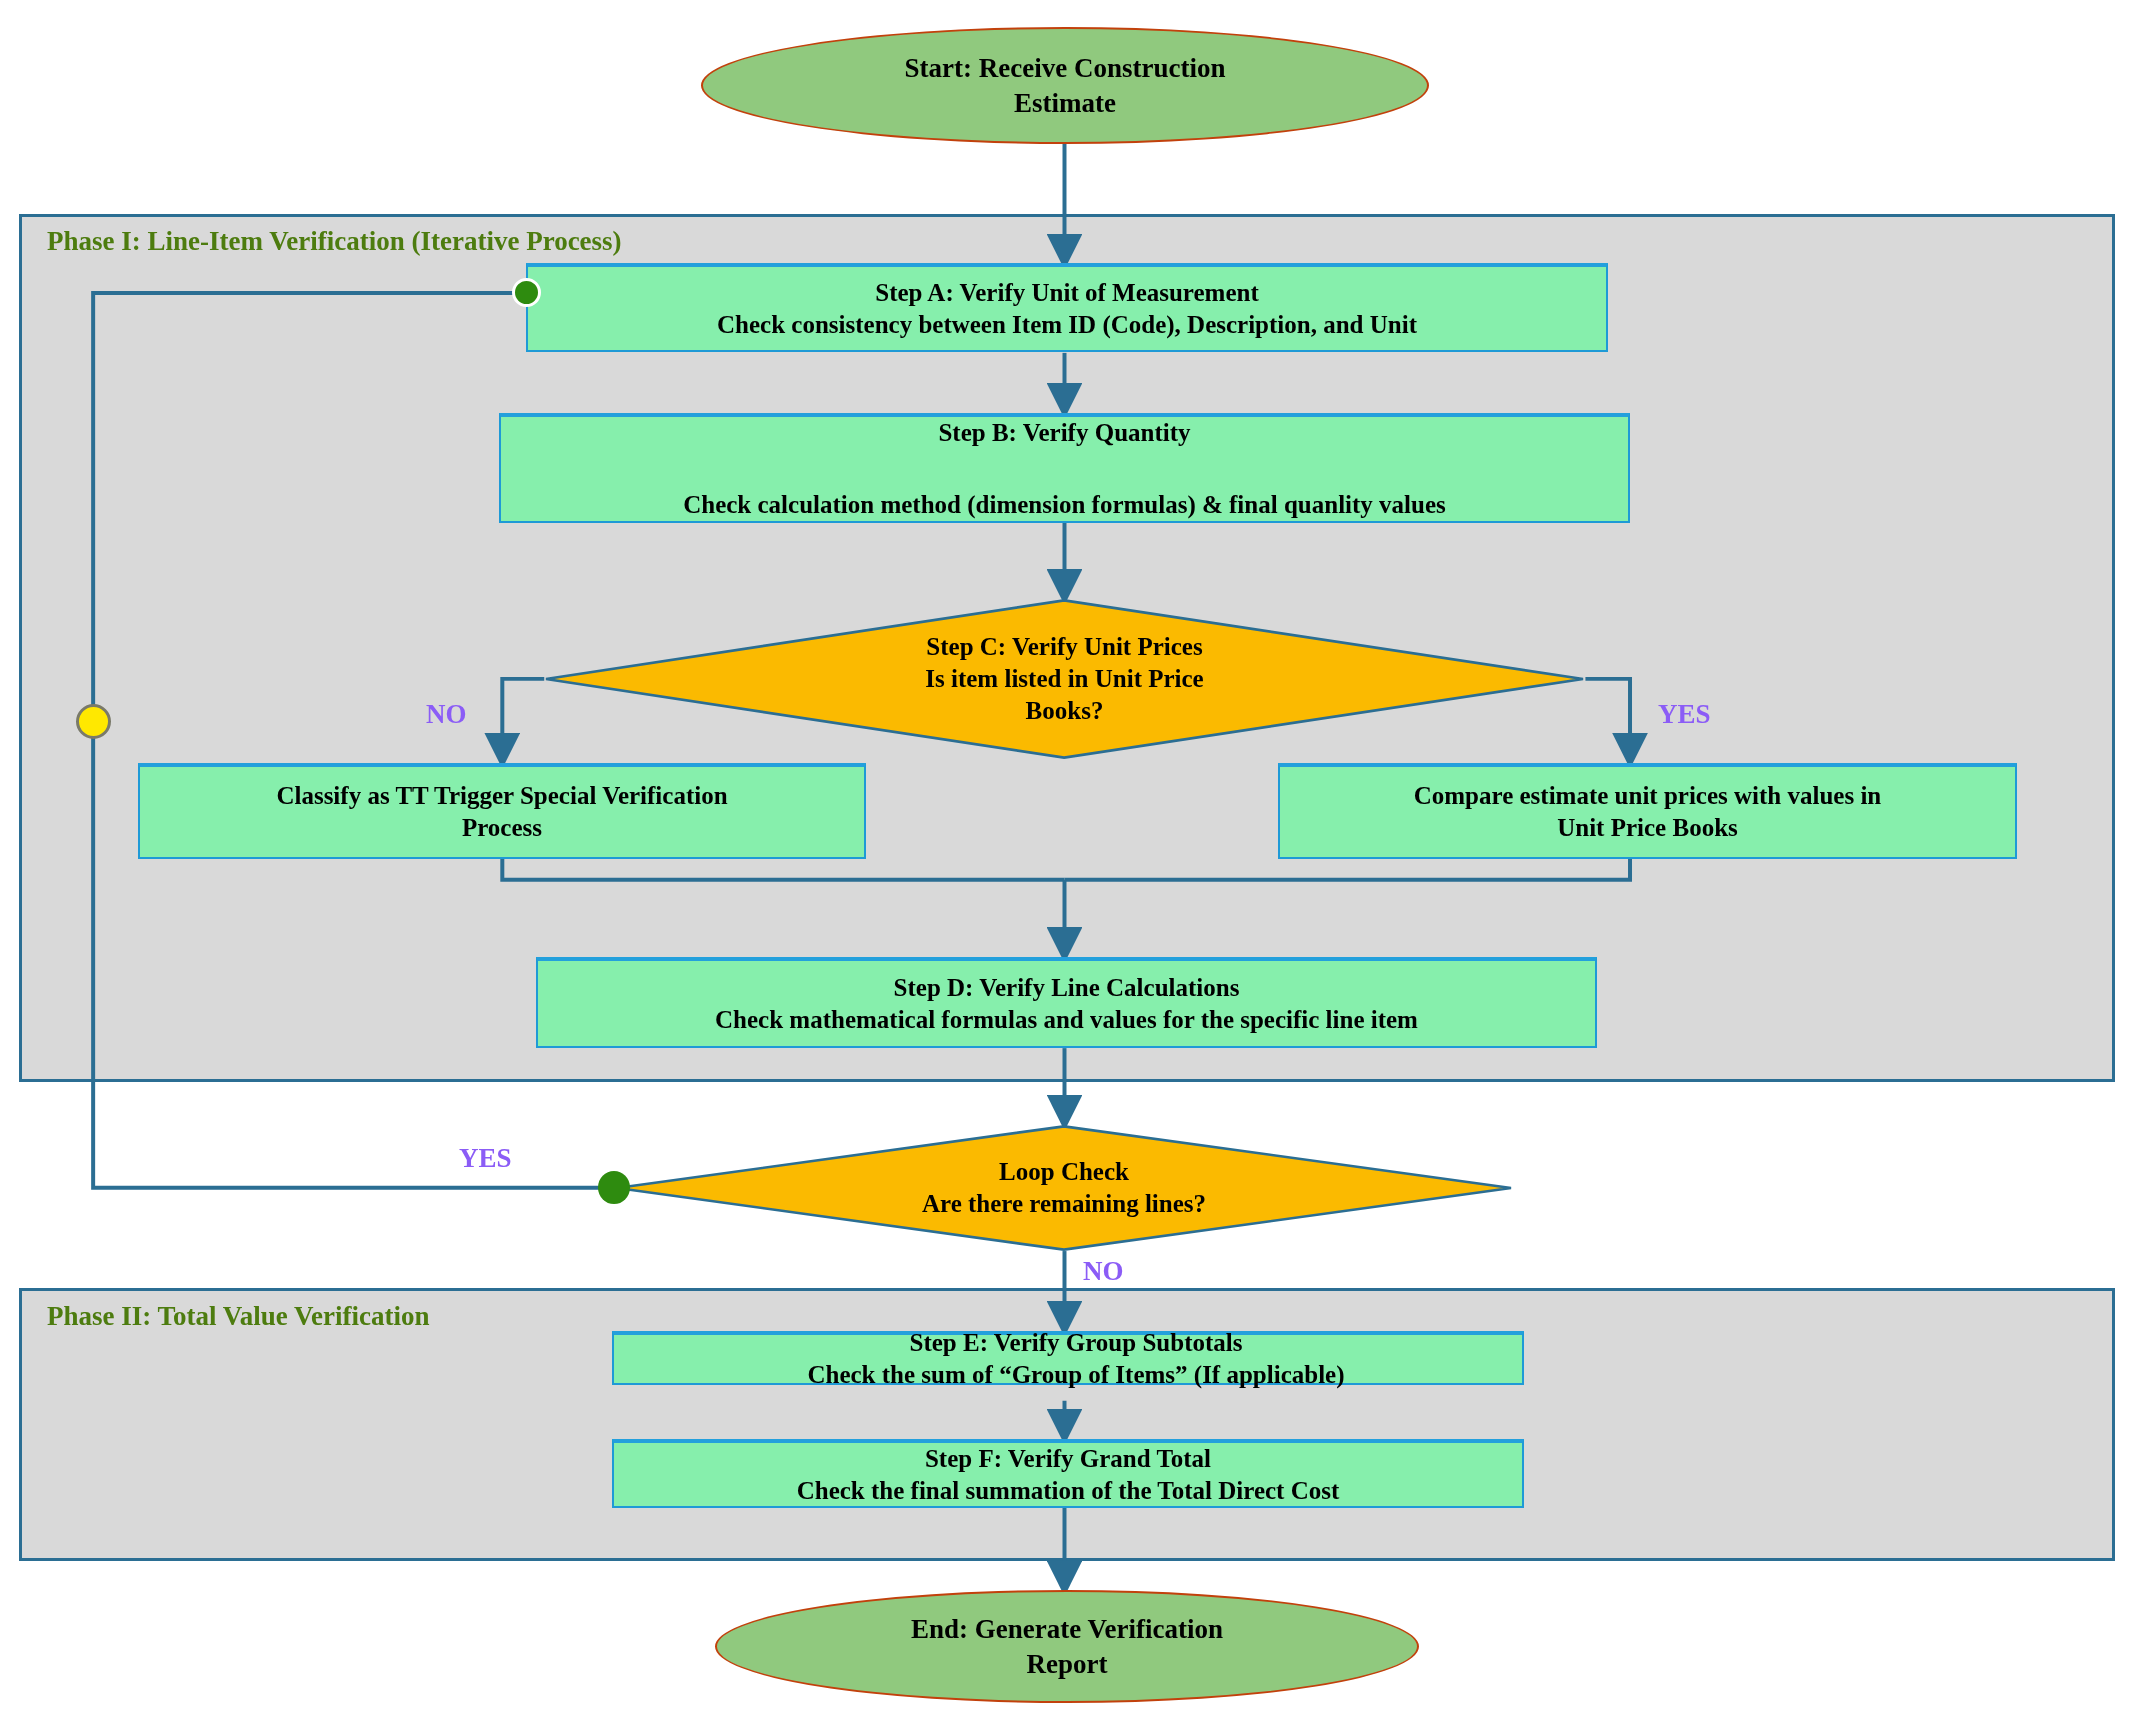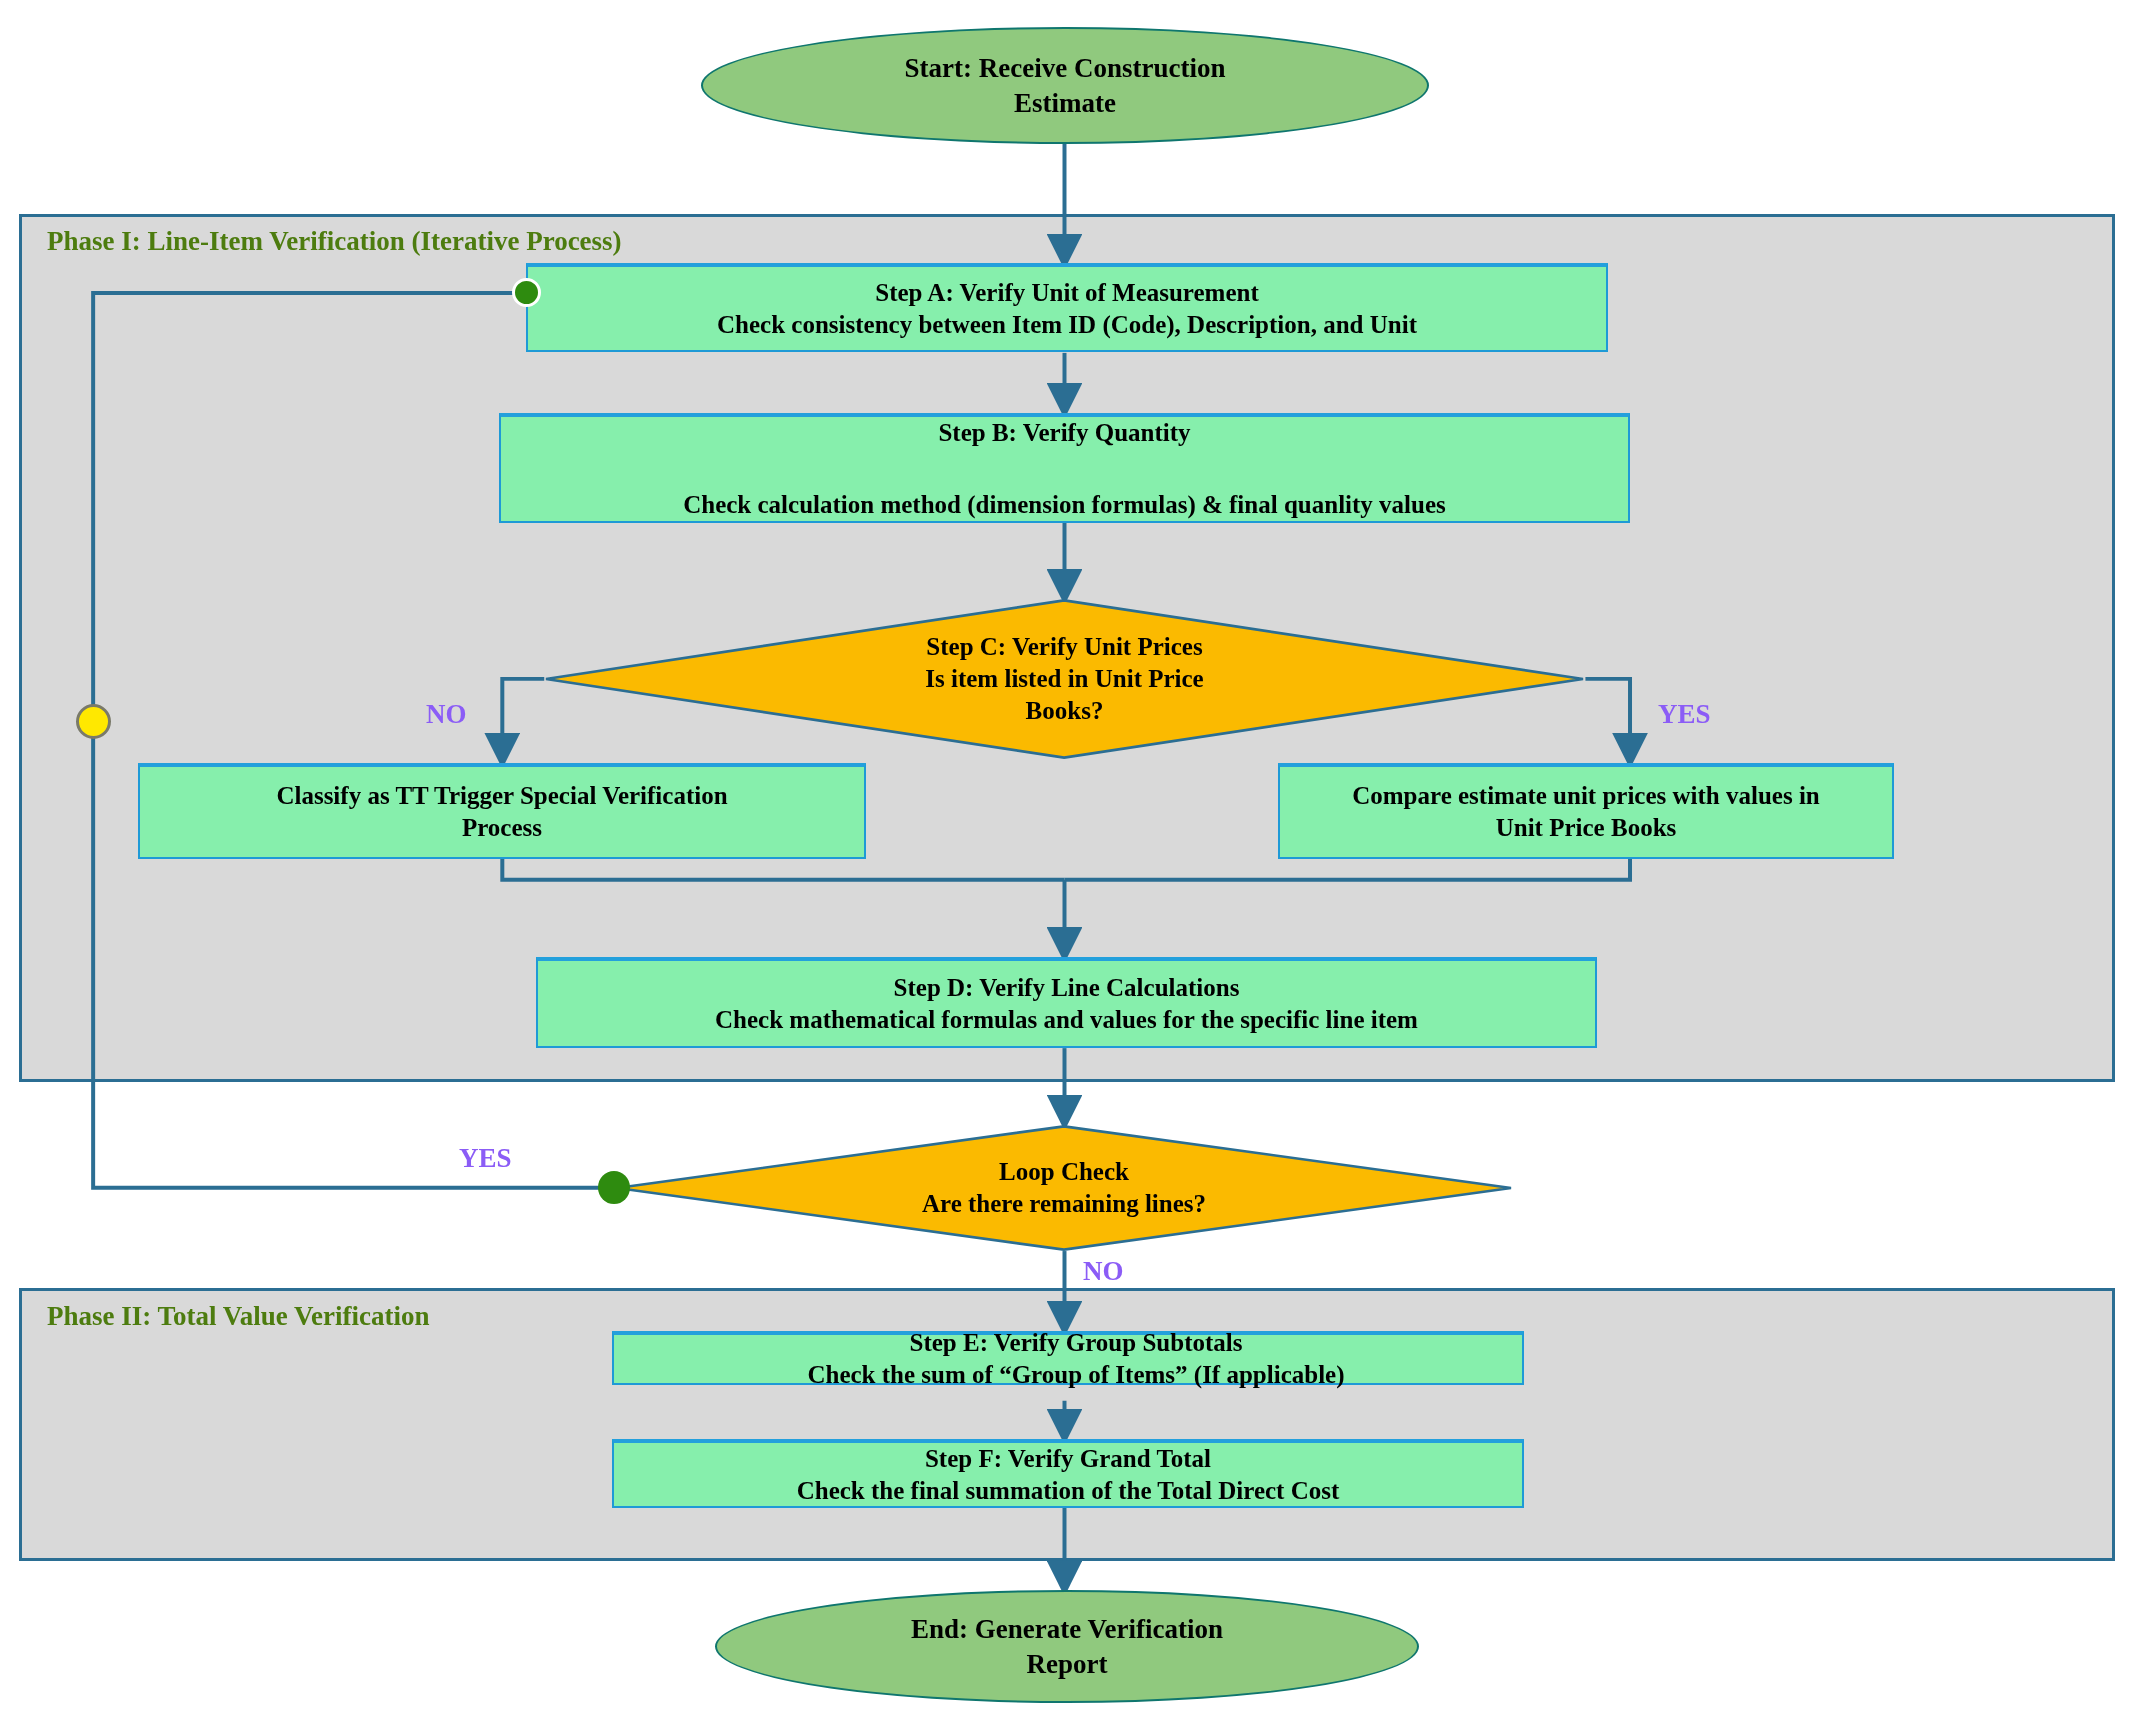--- a/index.html
+++ b/index.html
@@ -51,21 +51,21 @@
   .proc {
     background: #86efac;
     border: 2px solid #1e9ad6;
     border-top: 4.7px solid #23a0dc;
     font-size: 25px;
   }
   .proc .l1, .proc .l2 { display: block; width: 100%; }
   .term {
     border-radius: 50%;
     background: #90c97e;
-    border: 2px solid #0f766e;
+    border: 2px solid #c2410c;
     font-size: 27px;
   }
   .decision {
     background: transparent;
     border: none;
     font-size: 25px;
   }
   .decision .dshape {
     position: absolute;
     left: 0; top: 0; width: 100%; height: 100%;
@@ -167,21 +167,21 @@
   <div class="node proc" style="left:499px; top:413px; width:1131px; height:110px;justify-content:space-between;">
     <span class="l1">Step B: Verify Quantity</span>
     <span class="l2">Check calculation method (dimension formulas) &amp; final quanlity values</span>
   </div>
 
   <div class="node proc" style="left:138px; top:763px; width:728px; height:96px;">
     <span class="l1">Classify as TT Trigger Special Verification</span>
     <span class="l2">Process</span>
   </div>
 
-  <div class="node proc" style="left:1278px; top:763px; width:616px; height:96px;">
+  <div class="node proc" style="left:1278px; top:763px; width:739px; height:96px;">
     <span class="l1">Compare estimate unit prices with values in</span>
     <span class="l2">Unit Price Books</span>
   </div>
 
   <div class="node proc" style="left:536px; top:957px; width:1061px; height:91px;">
     <span class="l1">Step D: Verify Line Calculations</span>
     <span class="l2">Check mathematical formulas and values for the specific line item</span>
   </div>
 
   <div class="node proc" style="left:612px; top:1331px; width:912px; height:54px;padding-left:16px;">

